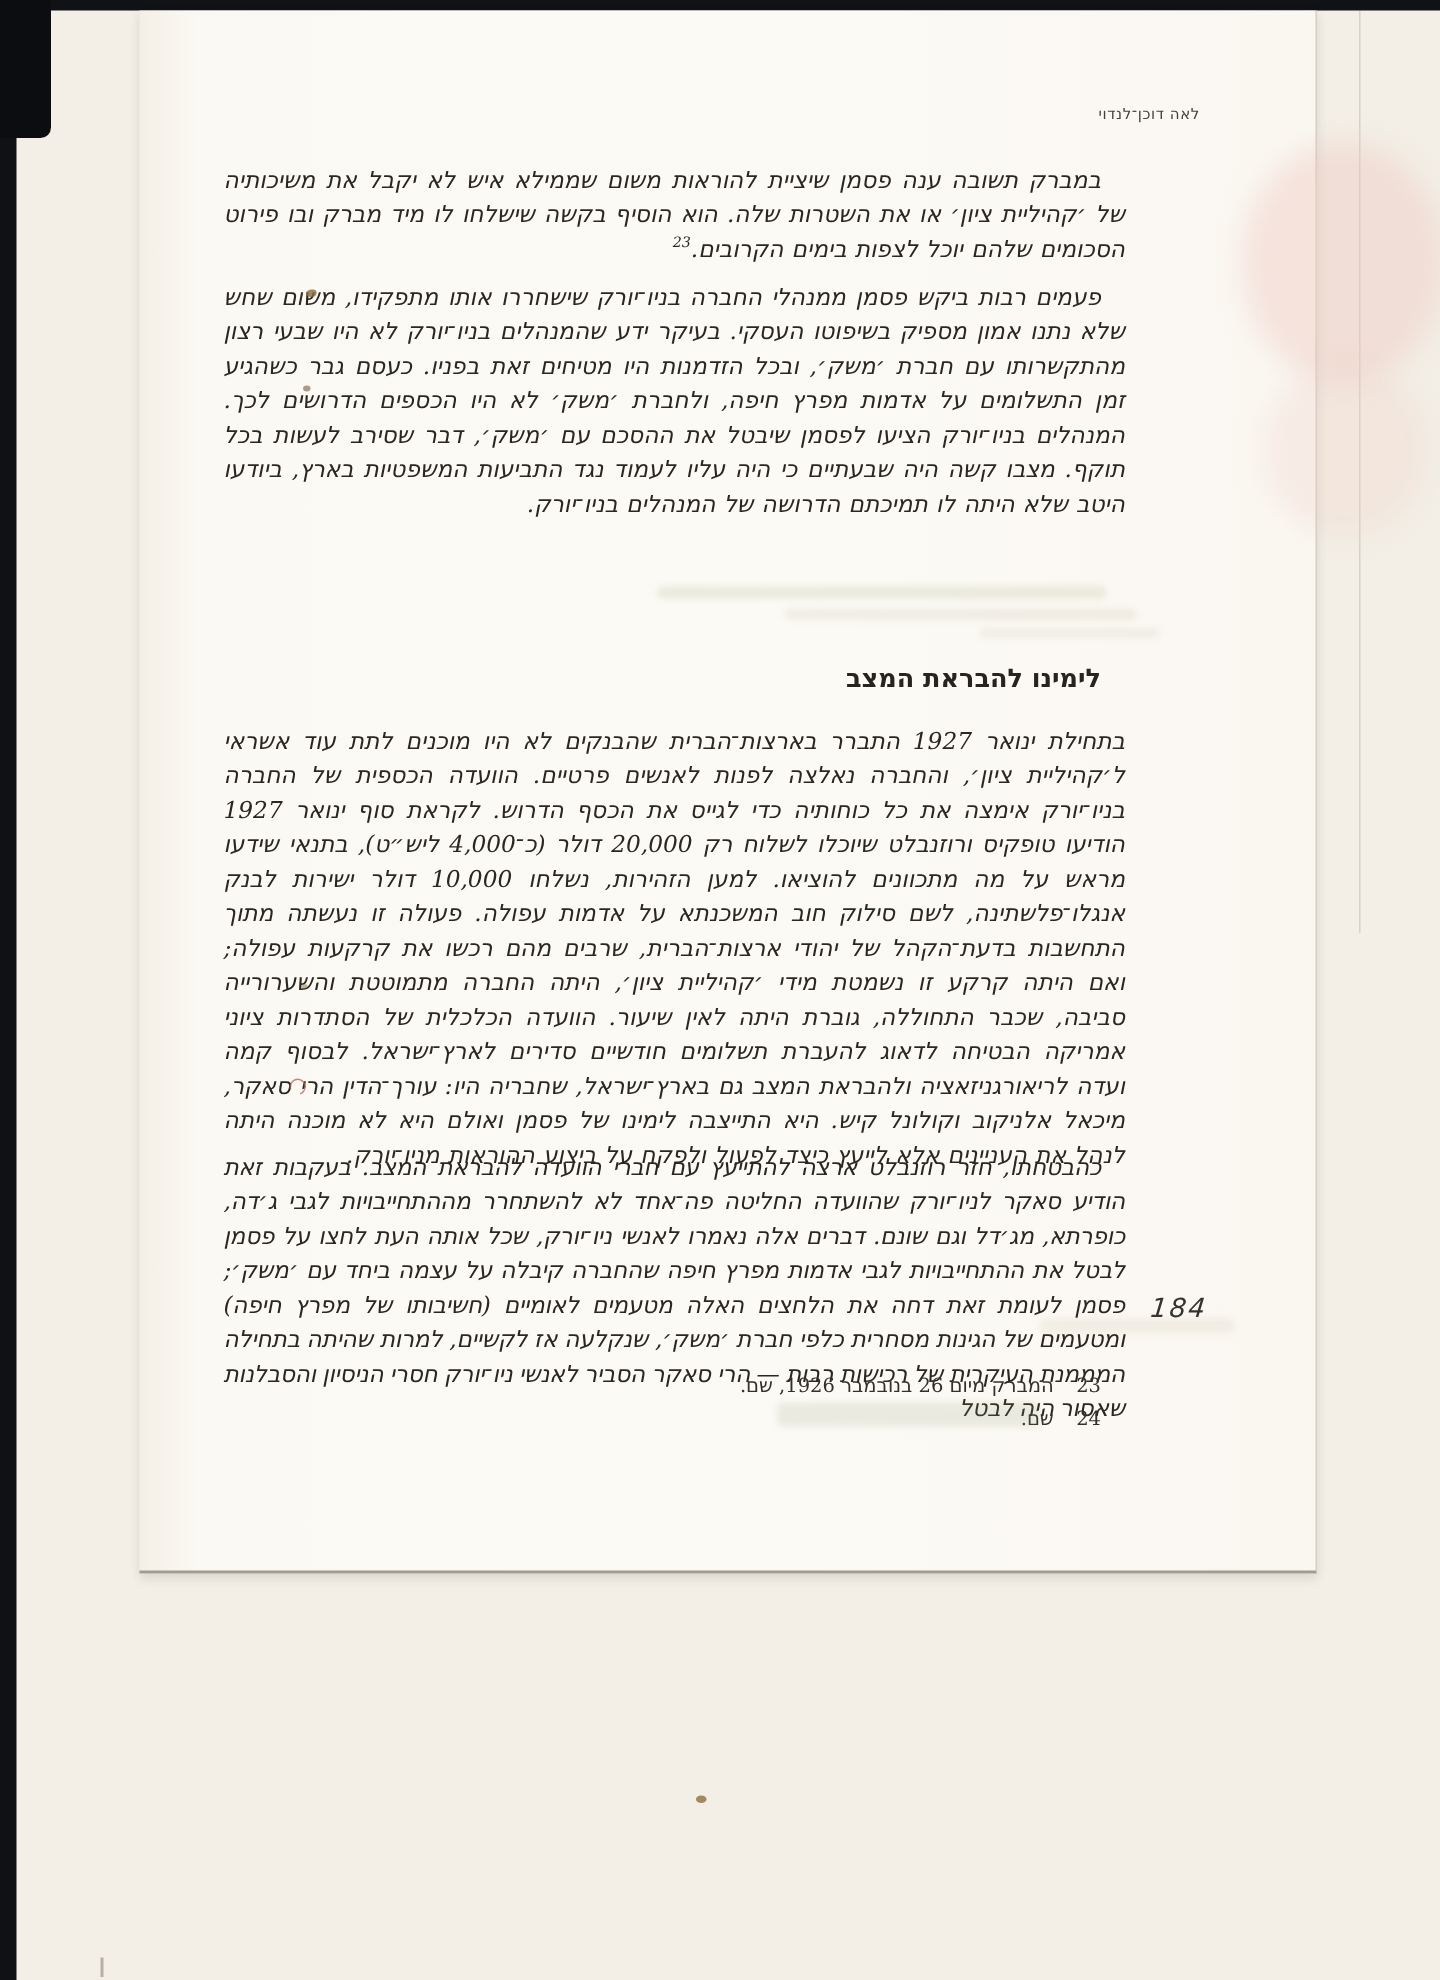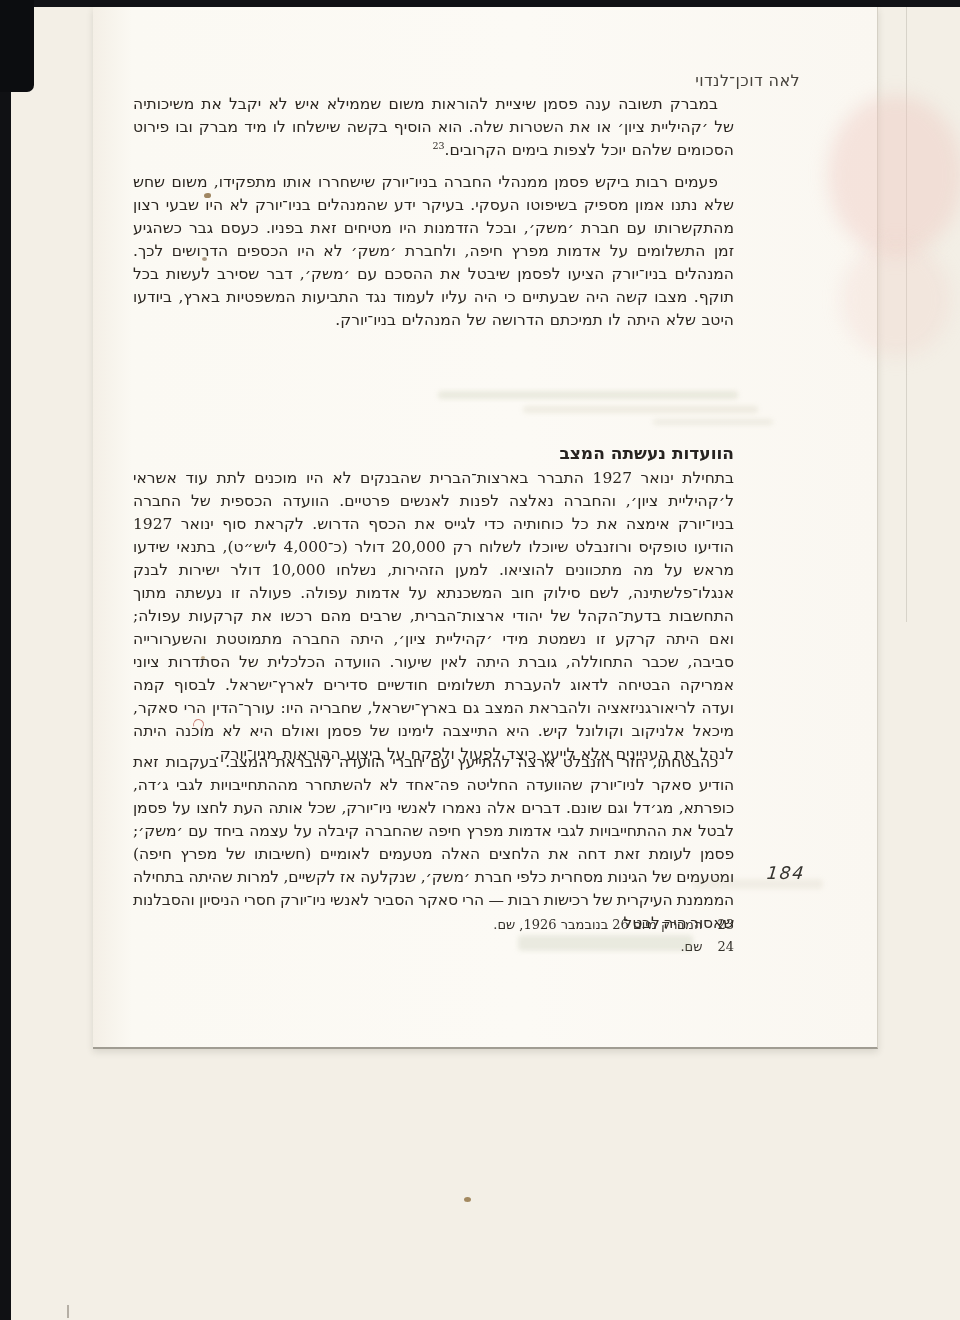--- a/index.html
+++ b/index.html
@@ -21,29 +21,30 @@
     position:absolute;left:93px;top:7px;width:784px;height:1040px;
     background:linear-gradient(90deg,#f4efe6 0%,#fbf9f3 5%,#fcfaf5 55%,#faf7f1 100%);
     border-right:1px solid #d5d0c5;
     border-bottom:2px solid #a09c92;
     box-shadow:0 3px 7px rgba(60,55,45,.14);
   }
 
   .running-header{
     position:absolute;top:64px;right:77px;
     direction:rtl;
-    font-size:16px;color:#45413a;letter-spacing:.4px;
+    font-size:10px;color:#45413a;letter-spacing:.4px;
     font-family:"DejaVu Serif","DejaVu Sans",serif;
   }
 
   .para{
-    position:absolute;left:40px;width:601px;margin:0;
+    position:absolute;left:40px;width:601px;margin:16px;
     direction:rtl;text-align:justify;
     font-size:15.5px;line-height:23px;color:#2b2620;
     word-spacing:.5px;
+    font-style:italic;
   }
   .para.indent{text-indent:16px;}
   .para.tight{word-spacing:-1px;letter-spacing:-.15px;}
   .para sup{font-size:9.5px;line-height:0;letter-spacing:0;}
 
   .section-heading{
     position:absolute;left:40px;width:601px;top:436px;margin:0;
     direction:rtl;text-align:right;
     font-size:17px;font-weight:bold;color:#272320;
   }
@@ -95,21 +96,21 @@
 
 <div class="page">
 
   <div class="running-header">לאה דוכן־לנדוי</div>
 
   <p class="para indent" style="top:86px;"><span>במברק תשובה ענה פסמן שיציית להוראות משום שממילא איש לא יקבל את משיכותיה של ׳קהיליית ציון׳ או את השטרות שלה. הוא הוסיף בקשה שישלחו לו מיד מברק ובו פירוט הסכומים שלהם יוכל לצפות בימים הקרובים.</span><sup>23</sup></p>
 
   <p class="para indent" style="top:164px;"><span>פעמים רבות ביקש פסמן ממנהלי החברה בניו־יורק שישחררו אותו מתפקידו, משום שחש שלא נתנו אמון מספיק בשיפוטו העסקי. בעיקר ידע שהמנהלים בניו־יורק לא היו שבעי רצון מהתקשרותו עם חברת ׳משק׳, ובכל הזדמנות היו מטיחים זאת בפניו. כעסם גבר כשהגיע זמן התשלומים על אדמות מפרץ חיפה, ולחברת ׳משק׳ לא היו הכספים הדרושים לכך. המנהלים בניו־יורק הציעו לפסמן שיבטל את ההסכם עם ׳משק׳, דבר שסירב לעשות בכל תוקף. מצבו קשה היה שבעתיים כי היה עליו לעמוד נגד התביעות המשפטיות בארץ, ביודעו היטב שלא היתה לו תמיכתם הדרושה של המנהלים בניו־יורק.</span></p>
 
 
-  <h2 class="section-heading">הוועדות נעשתה המצב</h2>
+  <h2 class="section-heading">לימינו להבראת המצב</h2>
 
   <p class="para" style="top:460px;"><span>בתחילת ינואר 1927 התברר בארצות־הברית שהבנקים לא היו מוכנים לתת עוד אשראי ל׳קהיליית ציון׳, והחברה נאלצה לפנות לאנשים פרטיים. הוועדה הכספית של החברה בניו־יורק אימצה את כל כוחותיה כדי לגייס את הכסף הדרוש. לקראת סוף ינואר 1927 הודיעו טופקיס ורוזנבלט שיוכלו לשלוח רק 20,000 דולר (כ־4,000 ליש״ט), בתנאי שידעו מראש על מה מתכוונים להוציאו. למען הזהירות, נשלחו 10,000 דולר ישירות לבנק אנגלו־פלשתינה, לשם סילוק חוב המשכנתא על אדמות עפולה. פעולה זו נעשתה מתוך התחשבות בדעת־הקהל של יהודי ארצות־הברית, שרבים מהם רכשו את קרקעות עפולה; ואם היתה קרקע זו נשמטת מידי ׳קהיליית ציון׳, היתה החברה מתמוטטת והשערורייה סביבה, שכבר התחוללה, גוברת היתה לאין שיעור. הוועדה הכלכלית של הסתדרות ציוני אמריקה הבטיחה לדאוג להעברת תשלומים חודשיים סדירים לארץ־ישראל. לבסוף קמה ועדה לריאורגניזאציה ולהבראת המצב גם בארץ־ישראל, שחבריה היו: עורך־הדין הרי סאקר, מיכאל אלניקוב וקולונל קיש. היא התייצבה לימינו של פסמן ואולם היא לא מוכנה היתה לנהל את העניינים אלא לייעץ כיצד לפעול ולפקח על ביצוע ההוראות מניו־יורק.</span></p>
 
   <p class="para indent tight" style="top:744px;"><span>כהבטחתו, חזר רוזנבלט ארצה להתייעץ עם חברי הוועדה להבראת המצב. בעקבות זאת הודיע סאקר לניו־יורק שהוועדה החליטה פה־אחד לא להשתחרר מההתחייבויות לגבי ג׳דה, כופרתא, מג׳דל וגם שונם. דברים אלה נאמרו לאנשי ניו־יורק, שכל אותה העת לחצו על פסמן לבטל את ההתחייבויות לגבי אדמות מפרץ חיפה שהחברה קיבלה על עצמה ביחד עם ׳משק׳; פסמן לעומת זאת דחה את הלחצים האלה מטעמים לאומיים (חשיבותו של מפרץ חיפה) ומטעמים של הגינות מסחרית כלפי חברת ׳משק׳, שנקלעה אז לקשיים, למרות שהיתה בתחילה המממנת העיקרית של רכישות רבות — הרי סאקר הסביר לאנשי ניו־יורק חסרי הניסיון והסבלנות שאסור היה לבטל</span></p>
 
   <div class="footnotes">
     <div class="fn-row">
       <span class="fn-num">23</span>
       <span class="fn-text">המברק מיום 26 בנובמבר 1926, שם.</span>
     </div>

